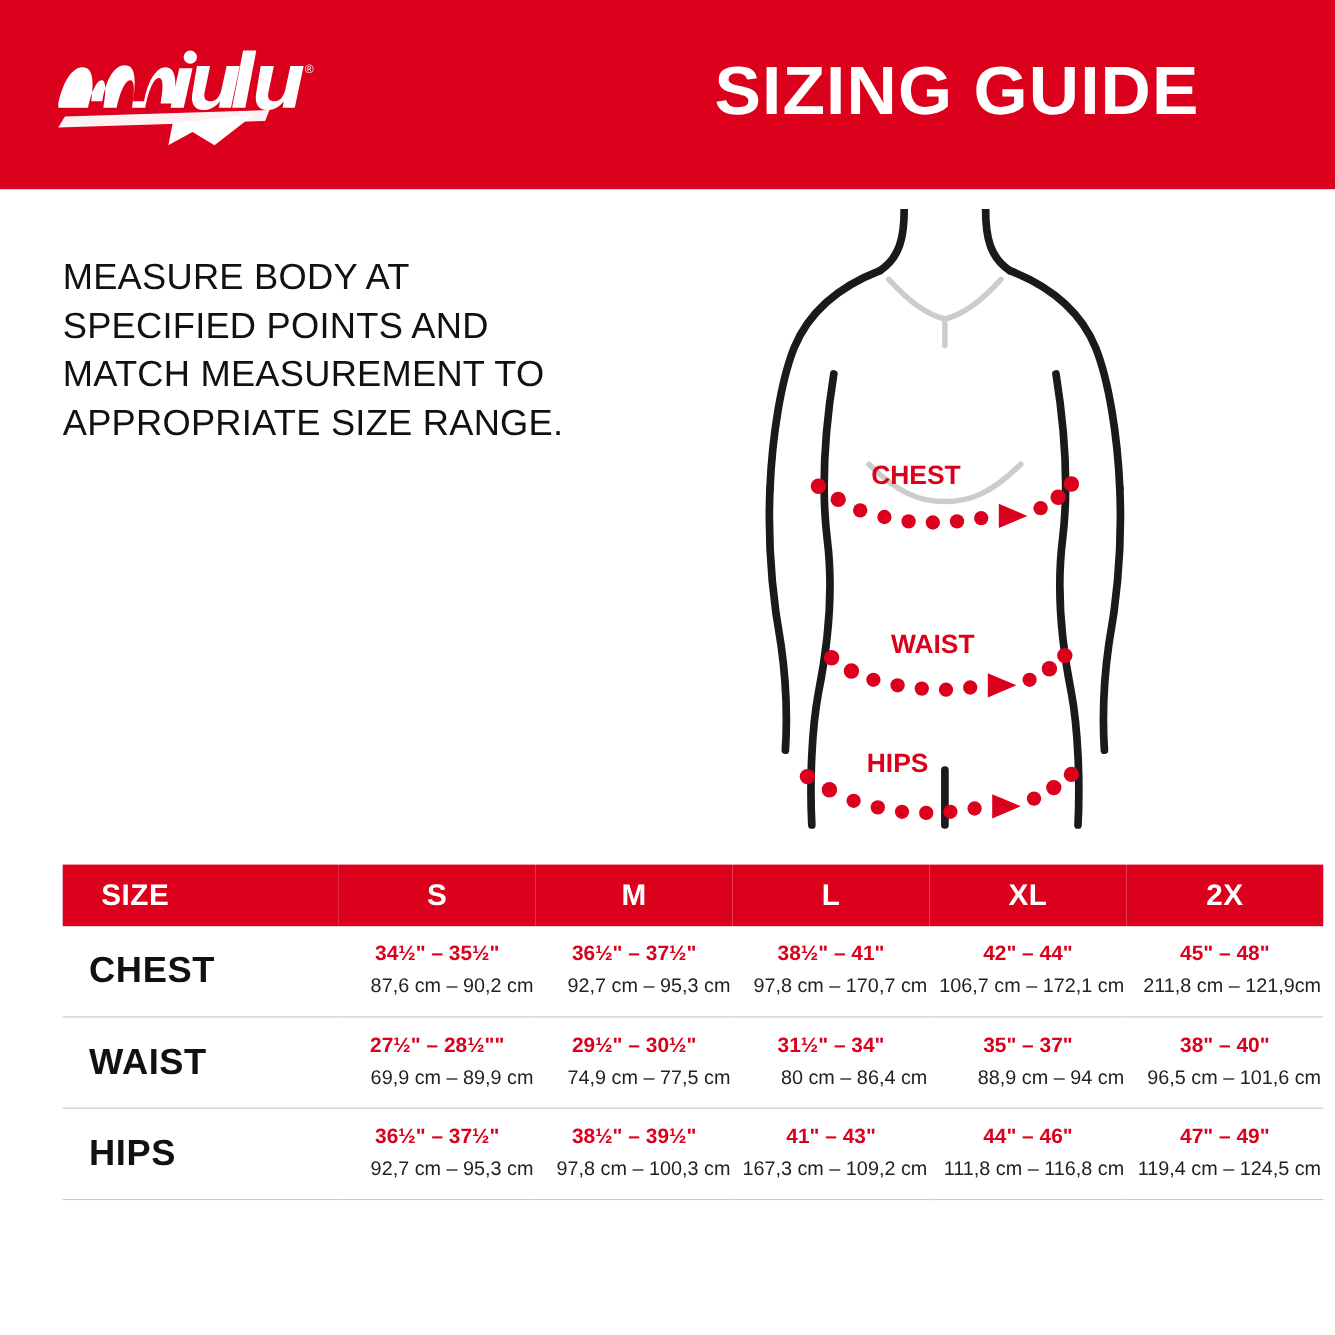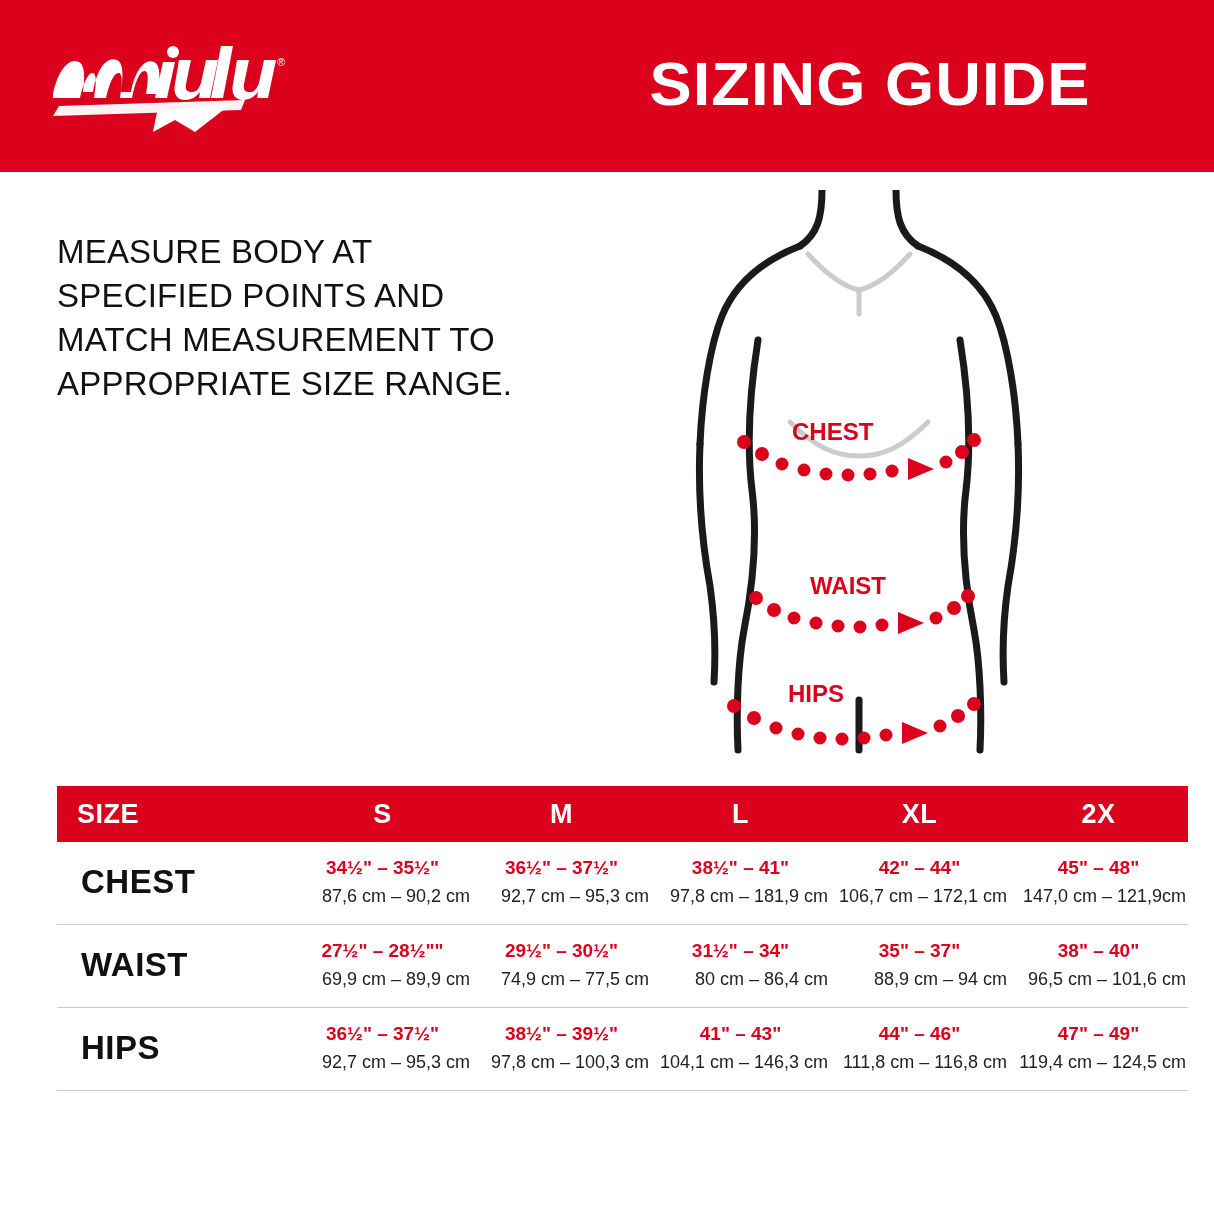--- a/index.html
+++ b/index.html
@@ -95,21 +95,21 @@
   thead th {
     color: #ffffff;
     font-size: 27px;
     font-weight: 700;
     height: 54px;
     letter-spacing: 0.5px;
     vertical-align: middle;
   }
   th.col-label {
     text-align: left;
-    padding-left: 20px;
+    padding-left: 35px;
     width: 215px;
   }
   th.col-size { text-align: center; width: 177px; }
 
   tbody tr {
     border-bottom: 1px solid #c9c9c9;
   }
   tbody td {
     vertical-align: middle;
     padding: 14px 2px 16px 2px;
@@ -260,29 +260,29 @@
           <td class="cell">
             <div class="cell-in">34½" – 35½"</div>
             <div class="cell-cm">87,6 cm – 90,2 cm</div>
           </td>
           <td class="cell">
             <div class="cell-in">36½" – 37½"</div>
             <div class="cell-cm">92,7 cm – 95,3 cm</div>
           </td>
           <td class="cell">
             <div class="cell-in">38½" – 41"</div>
-            <div class="cell-cm">97,8 cm – 181,9 cm</div>
+            <div class="cell-cm">97,8 cm – 170,7 cm</div>
           </td>
           <td class="cell">
             <div class="cell-in">42" – 44"</div>
             <div class="cell-cm">106,7 cm – 172,1 cm</div>
           </td>
           <td class="cell">
             <div class="cell-in">45" – 48"</div>
-            <div class="cell-cm">147,0 cm – 121,9cm</div>
+            <div class="cell-cm">211,8 cm – 121,9cm</div>
           </td>
         </tr>
         <tr>
           <td class="rowlabel">WAIST</td>
           <td class="cell">
             <div class="cell-in">27½" – 28½""</div>
             <div class="cell-cm">69,9 cm – 89,9 cm</div>
           </td>
           <td class="cell">
             <div class="cell-in">29½" – 30½"</div>
@@ -306,21 +306,21 @@
           <td class="cell">
             <div class="cell-in">36½" – 37½"</div>
             <div class="cell-cm">92,7 cm – 95,3 cm</div>
           </td>
           <td class="cell">
             <div class="cell-in">38½" – 39½"</div>
             <div class="cell-cm">97,8 cm – 100,3 cm</div>
           </td>
           <td class="cell">
             <div class="cell-in">41" – 43"</div>
-            <div class="cell-cm">104,1 cm – 146,3 cm</div>
+            <div class="cell-cm">167,3 cm – 109,2 cm</div>
           </td>
           <td class="cell">
             <div class="cell-in">44" – 46"</div>
             <div class="cell-cm">111,8 cm – 116,8 cm</div>
           </td>
           <td class="cell">
             <div class="cell-in">47" – 49"</div>
             <div class="cell-cm">119,4 cm – 124,5 cm</div>
           </td>
         </tr>

